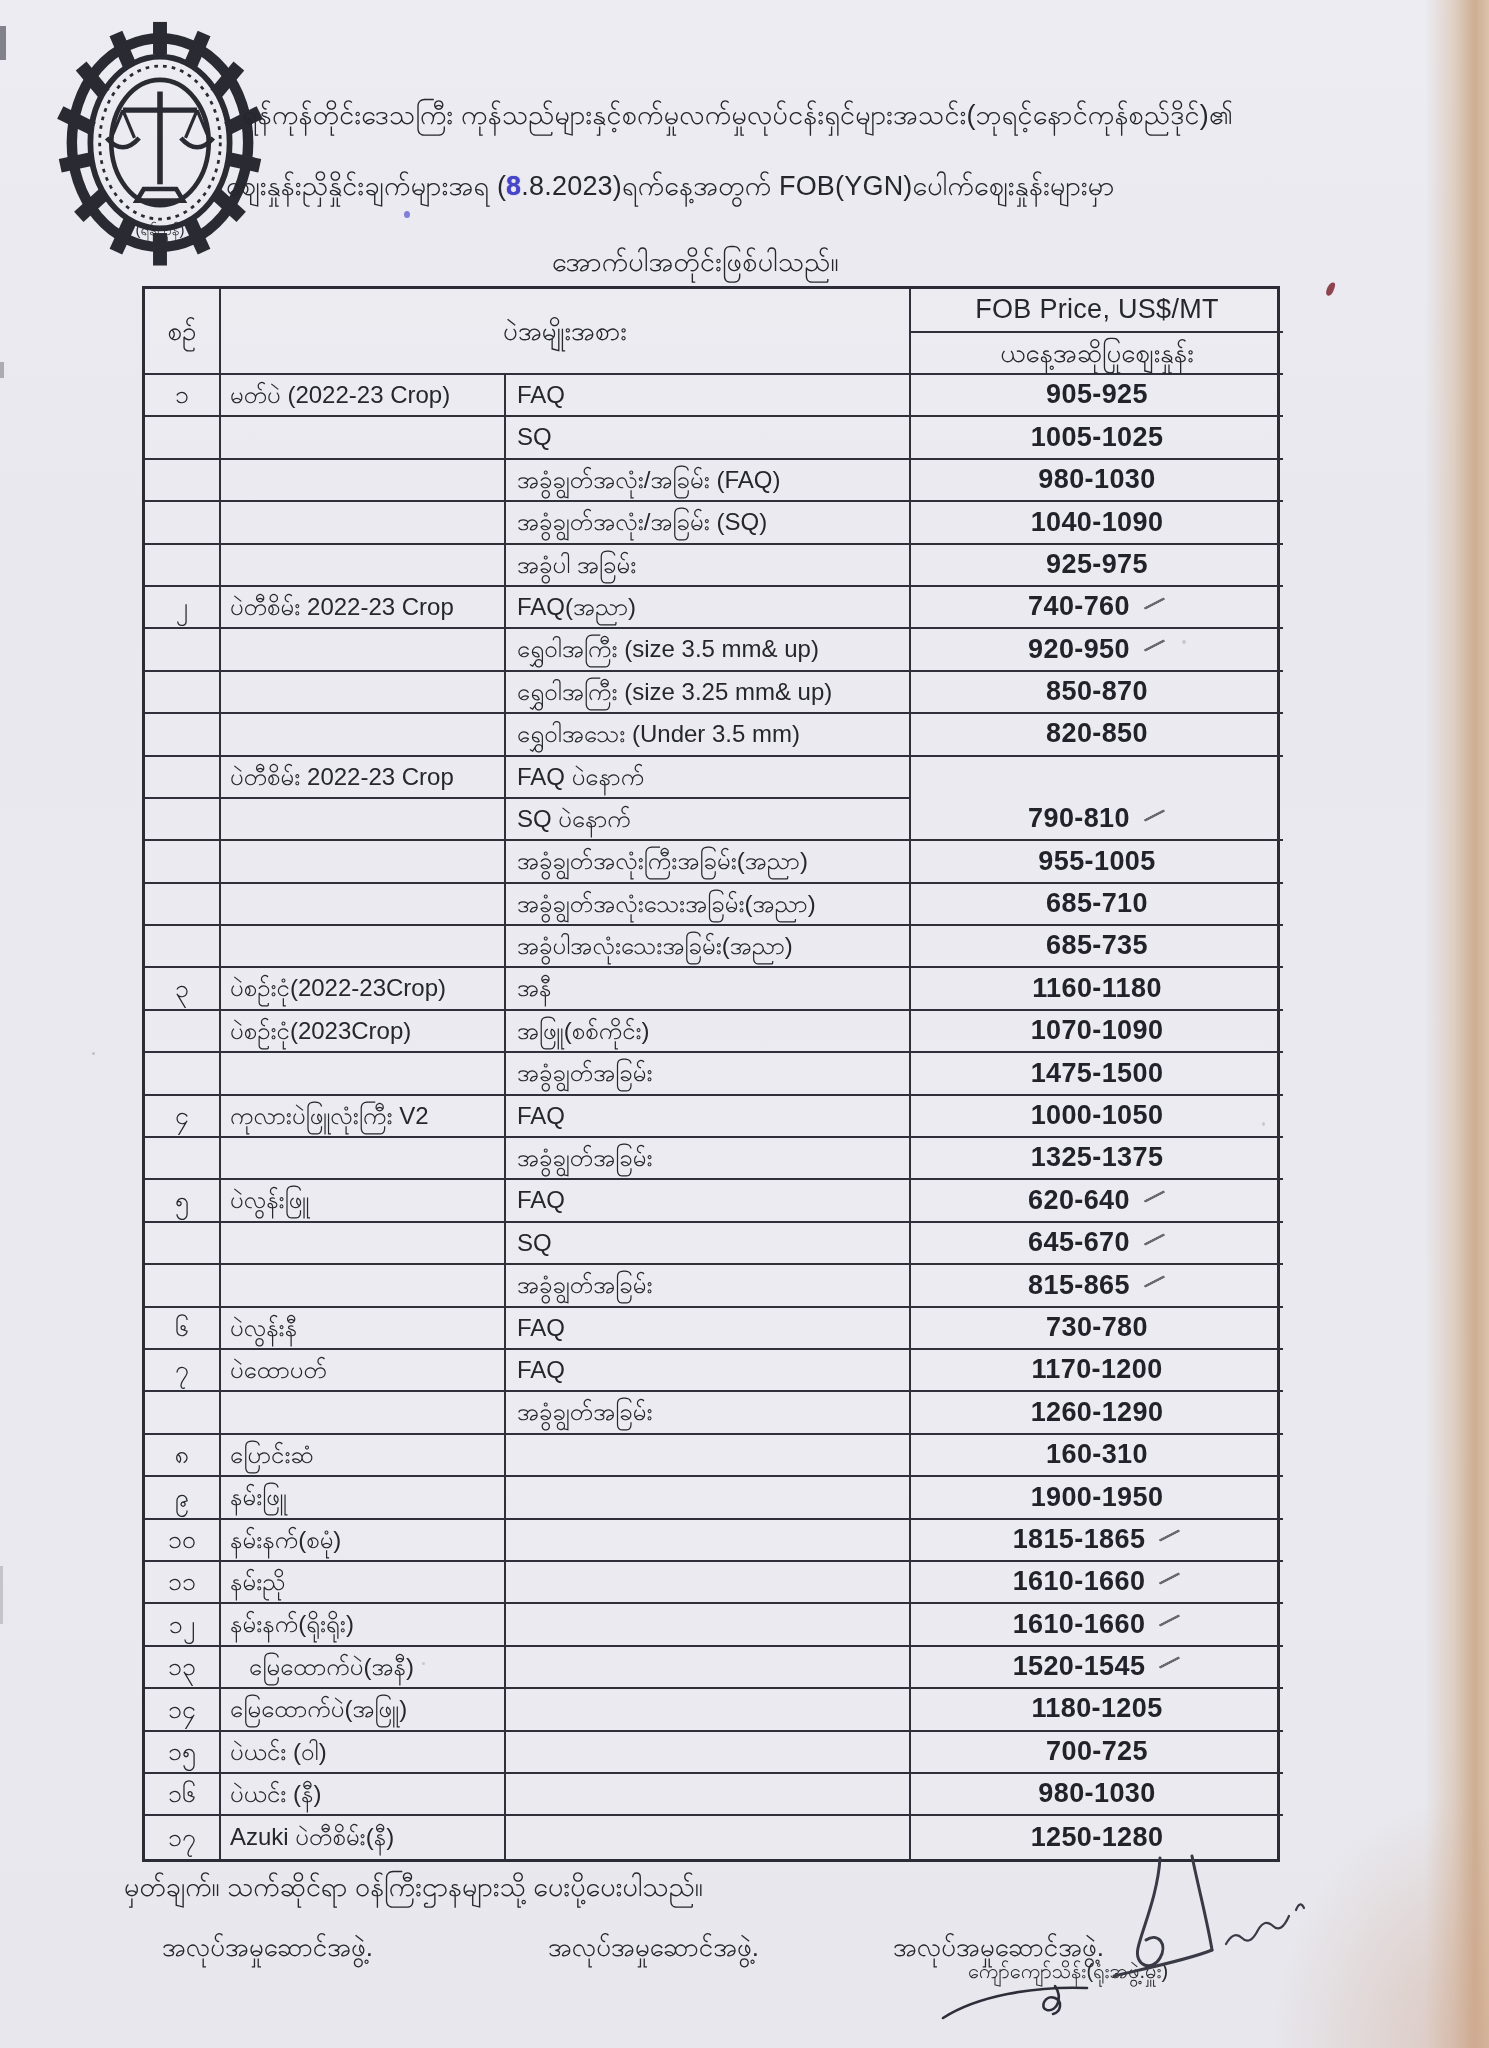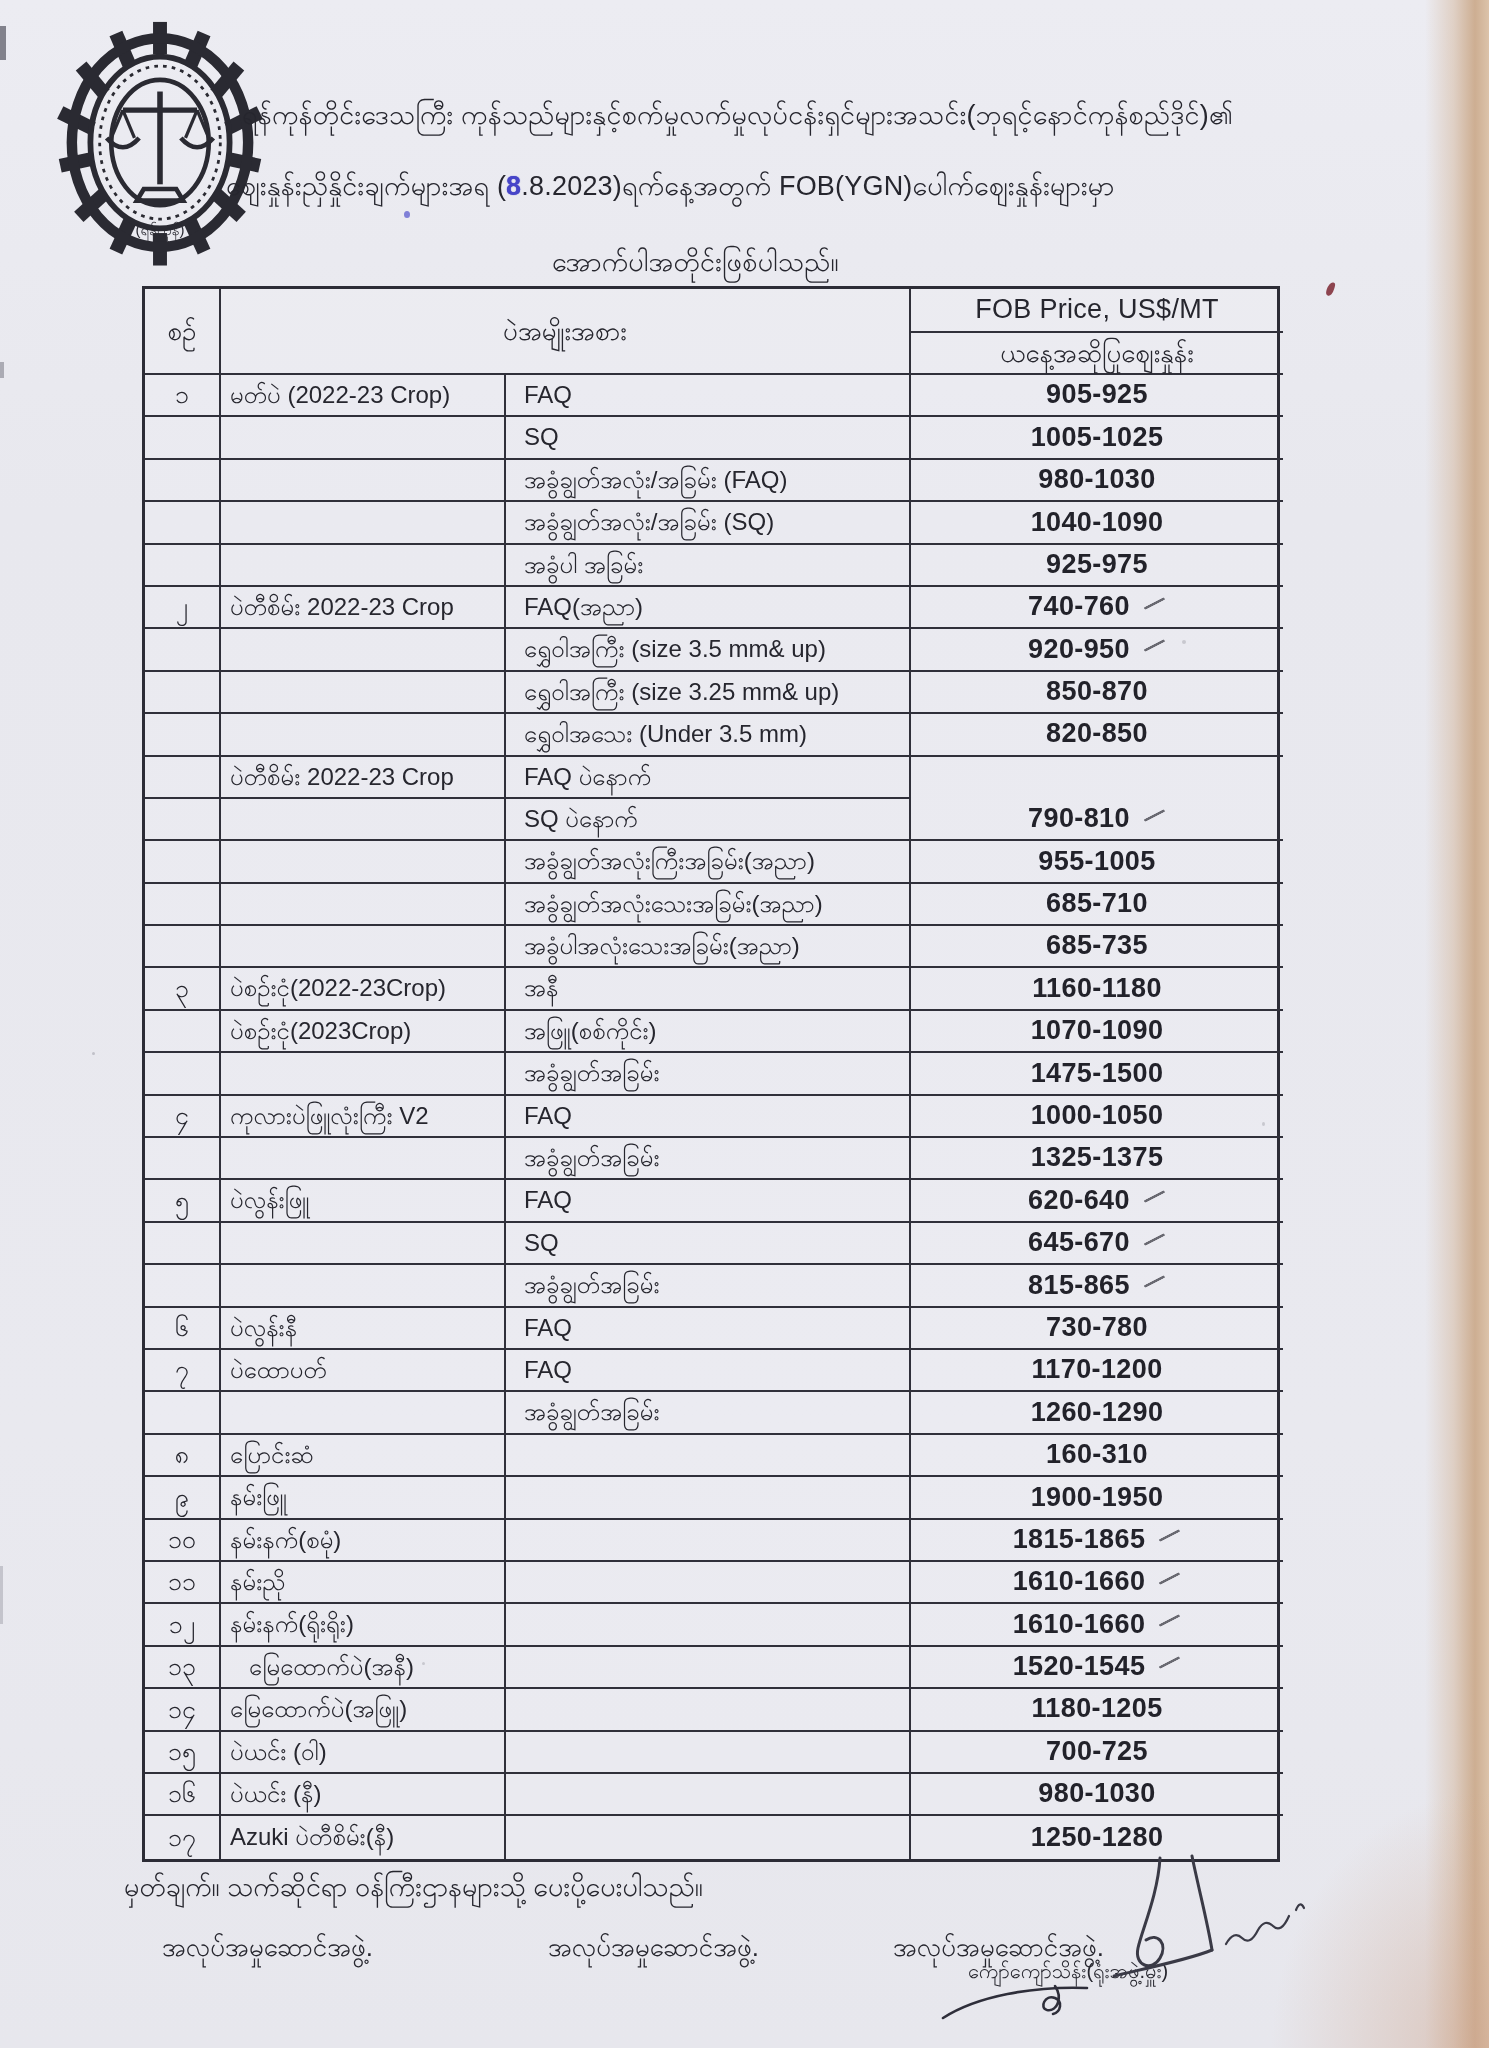--- a/index.html
+++ b/index.html
@@ -38,21 +38,21 @@
   .cell{
     border-right:2px solid #30303a;border-bottom:2px solid #30303a;
     display:flex;align-items:center;overflow:visible;
     font-size:24px;line-height:1.1;
     box-sizing:border-box;
   }
   .cell.lastcol{border-right:none;}
   .cell.lastrow{border-bottom:none;}
   .c-serial{justify-content:center;font-size:25px;}
   .c-name{padding-left:9px;}
-  .c-grade{padding-left:18px;}
+  .c-grade{padding-left:11px;}
   .c-price{justify-content:center;font-size:27px;font-weight:bold;letter-spacing:.4px;color:#22222a;}
   .th{justify-content:center;font-size:26px;}
   .th-fob{font-size:27px;letter-spacing:.3px;}
   .chk{width:23px;height:0;border-top:3px solid #53535b;transform:rotate(-27deg);
        margin-left:13px;margin-top:-8px;border-radius:2px;opacity:.85;}
   
   .foot-note{position:absolute;left:124px;top:1869px;font-size:27px;white-space:nowrap;}
   .committee{position:absolute;top:1930px;font-size:26px;white-space:nowrap;}
   .cm1{left:162px;} .cm2{left:548px;} .cm3{left:893px;}
   .signer{position:absolute;left:968px;top:1958px;font-size:20px;white-space:nowrap;}

